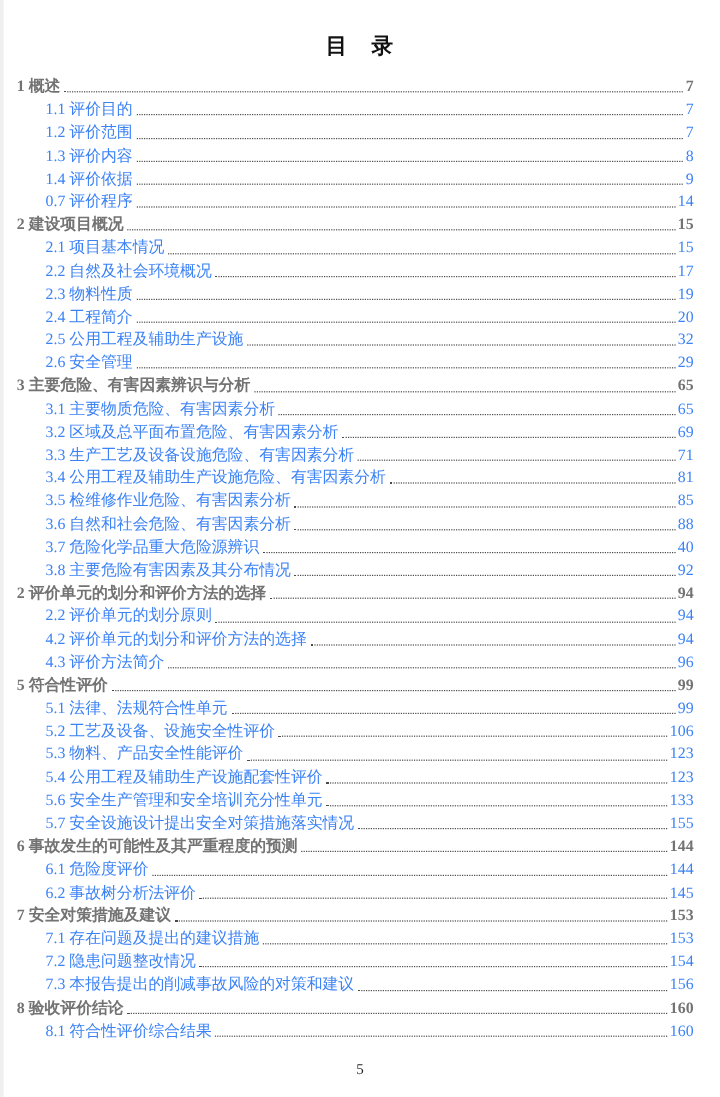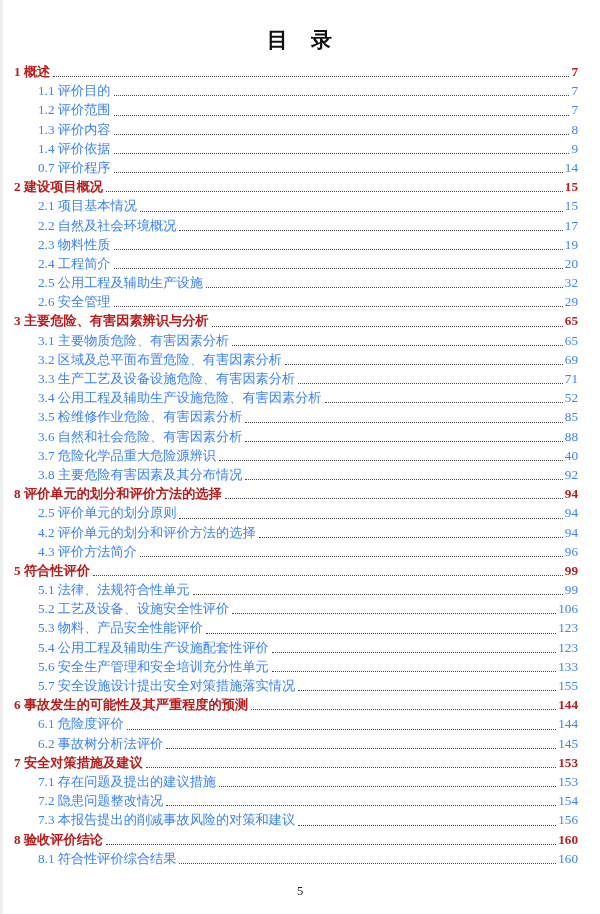--- a/index.html
+++ b/index.html
@@ -13,38 +13,38 @@
   }
   .left-edge {
     position: absolute; left: 0; top: 0;
     width: 3px; height: 100%;
     background: #efefef;
   }
   .doc-title {
     position: absolute; top: 26px; left: 0;
     width: 100%;
     text-align: center;
-    font-size: 21px;
+    font-size: 18px;
     font-weight: bold;
     letter-spacing: 1px;
     color: #111;
   }
   .toc {
     position: absolute;
     top: 62px; left: 14px; right: 22px;
   }
   .toc-row {
     display: flex;
     align-items: stretch;
     height: 19.2px;
     font-size: 13.2px;
     line-height: 19.2px;
     white-space: nowrap;
   }
-  .toc-row.level-1 { font-weight: bold; color: #b91c1c; }
+  .toc-row.level-1 { font-weight: bold; color: #737373; }
   .toc-row.level-2 { padding-left: 24px; color: #3b82f6; }
   .toc-label { flex: 0 0 auto; }
   .dot-leader {
     flex: 1 1 auto;
     height: 0;
     align-self: flex-end;
     border-bottom: 1.6px dotted #4a4a4a;
     margin: 0 2px 4px 3px;
     min-width: 10px;
   }
@@ -166,21 +166,21 @@
 
     <div class="toc-row level-2">
       <span class="toc-label">3.3 生产工艺及设备设施危险、有害因素分析</span>
       <span class="dot-leader"></span>
       <span class="toc-page">71</span>
     </div>
 
     <div class="toc-row level-2">
       <span class="toc-label">3.4 公用工程及辅助生产设施危险、有害因素分析</span>
       <span class="dot-leader"></span>
-      <span class="toc-page">52</span>
+      <span class="toc-page">81</span>
     </div>
 
     <div class="toc-row level-2">
       <span class="toc-label">3.5 检维修作业危险、有害因素分析</span>
       <span class="dot-leader"></span>
       <span class="toc-page">85</span>
     </div>
 
     <div class="toc-row level-2">
       <span class="toc-label">3.6 自然和社会危险、有害因素分析</span>
@@ -194,27 +194,27 @@
       <span class="toc-page">40</span>
     </div>
 
     <div class="toc-row level-2">
       <span class="toc-label">3.8 主要危险有害因素及其分布情况</span>
       <span class="dot-leader"></span>
       <span class="toc-page">92</span>
     </div>
 
     <div class="toc-row level-1">
-      <span class="toc-label">8 评价单元的划分和评价方法的选择</span>
+      <span class="toc-label">2 评价单元的划分和评价方法的选择</span>
       <span class="dot-leader"></span>
       <span class="toc-page">94</span>
     </div>
 
     <div class="toc-row level-2">
-      <span class="toc-label">2.5 评价单元的划分原则</span>
+      <span class="toc-label">2.2 评价单元的划分原则</span>
       <span class="dot-leader"></span>
       <span class="toc-page">94</span>
     </div>
 
     <div class="toc-row level-2">
       <span class="toc-label">4.2 评价单元的划分和评价方法的选择</span>
       <span class="dot-leader"></span>
       <span class="toc-page">94</span>
     </div>
 

